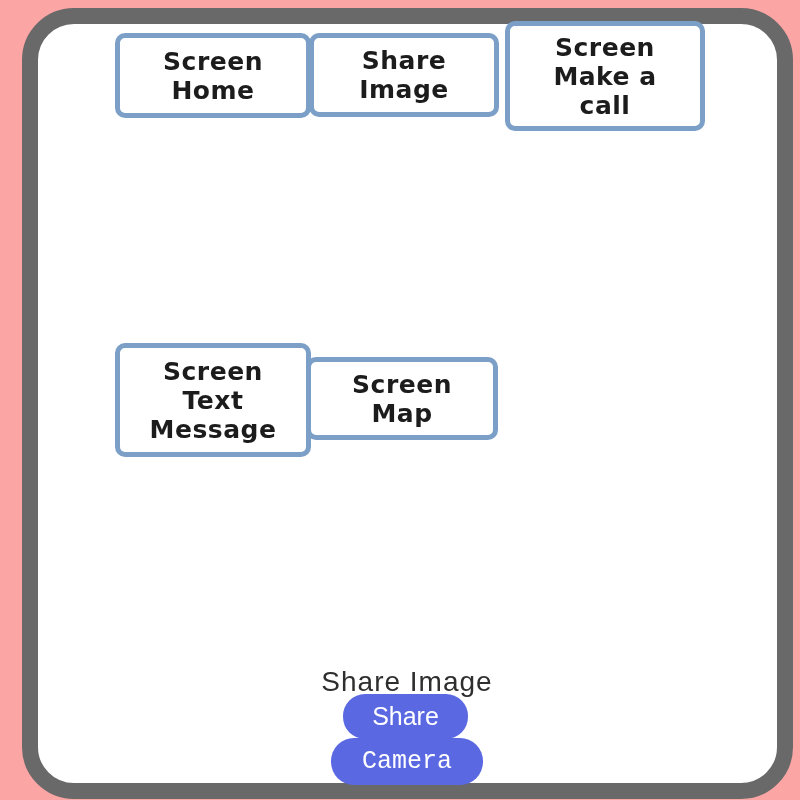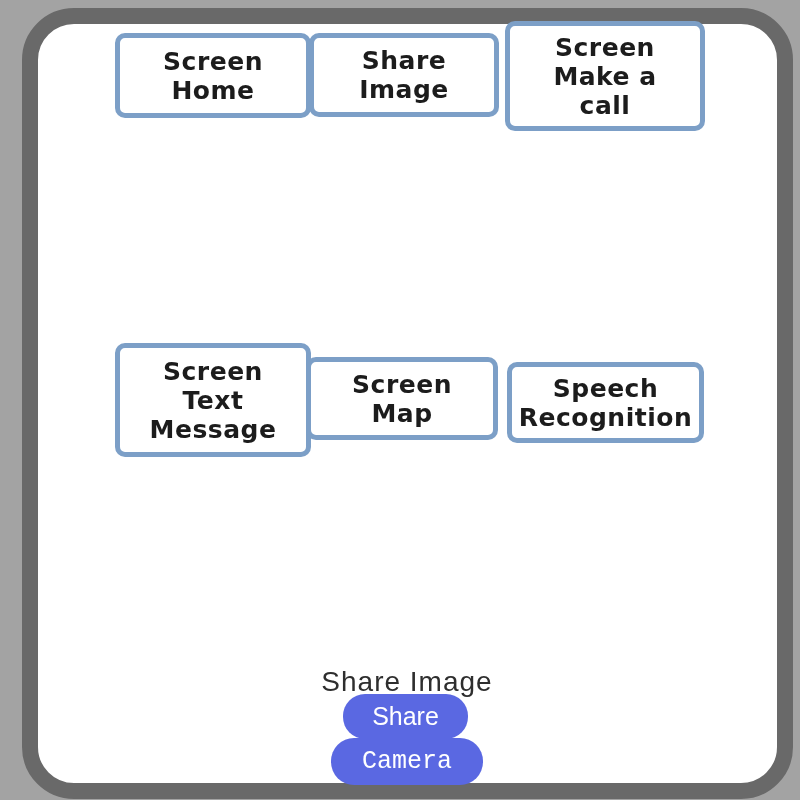--- a/index.html
+++ b/index.html
@@ -7,21 +7,21 @@
     padding: 0;
     background: #ffffff;
     width: 800px;
     height: 800px;
     overflow: hidden;
   }
   .stage {
     position: relative;
     width: 800px;
     height: 800px;
-    background: #a3a3a3;
+    background: #fca5a5;
     font-family: "Liberation Sans", sans-serif;
   }
   .phone-frame {
     position: absolute;
     left: 22px;
     top: 8px;
     width: 771px;
     height: 791px;
     box-sizing: border-box;
     border: 16px solid #696969;
@@ -99,22 +99,20 @@
 Make a
 call</div>
 
   <div class="navbtn b4">Screen
 Text
 Message</div>
 
   <div class="navbtn b5">Screen
 Map</div>
 
-  <div class="navbtn b6">Speech
-Recognition</div>
 
   <div class="share-title">Share Image</div>
 
   <button class="pill pill-share">Share</button>
 
   <button class="pill pill-camera">Camera</button>
 
 </div>
 
 </body></html>

